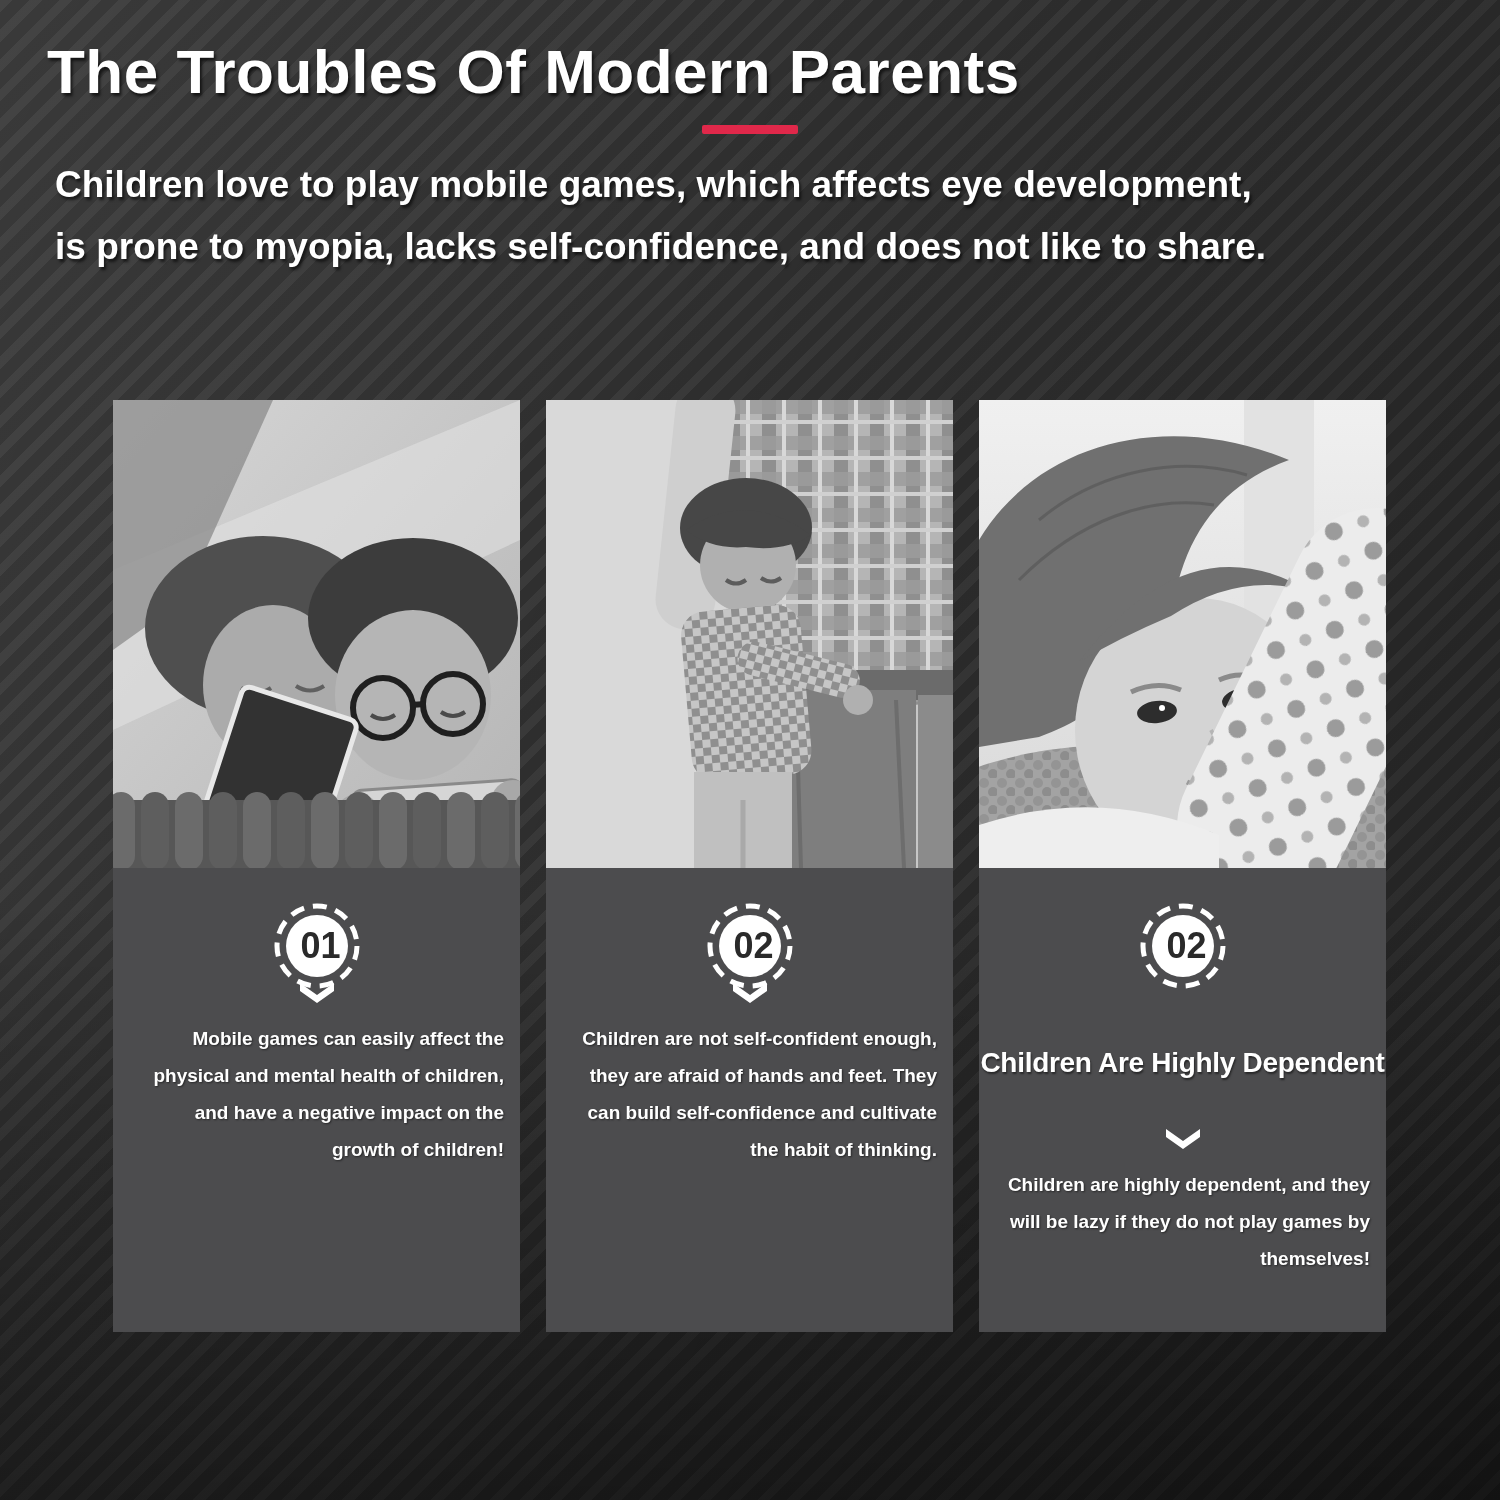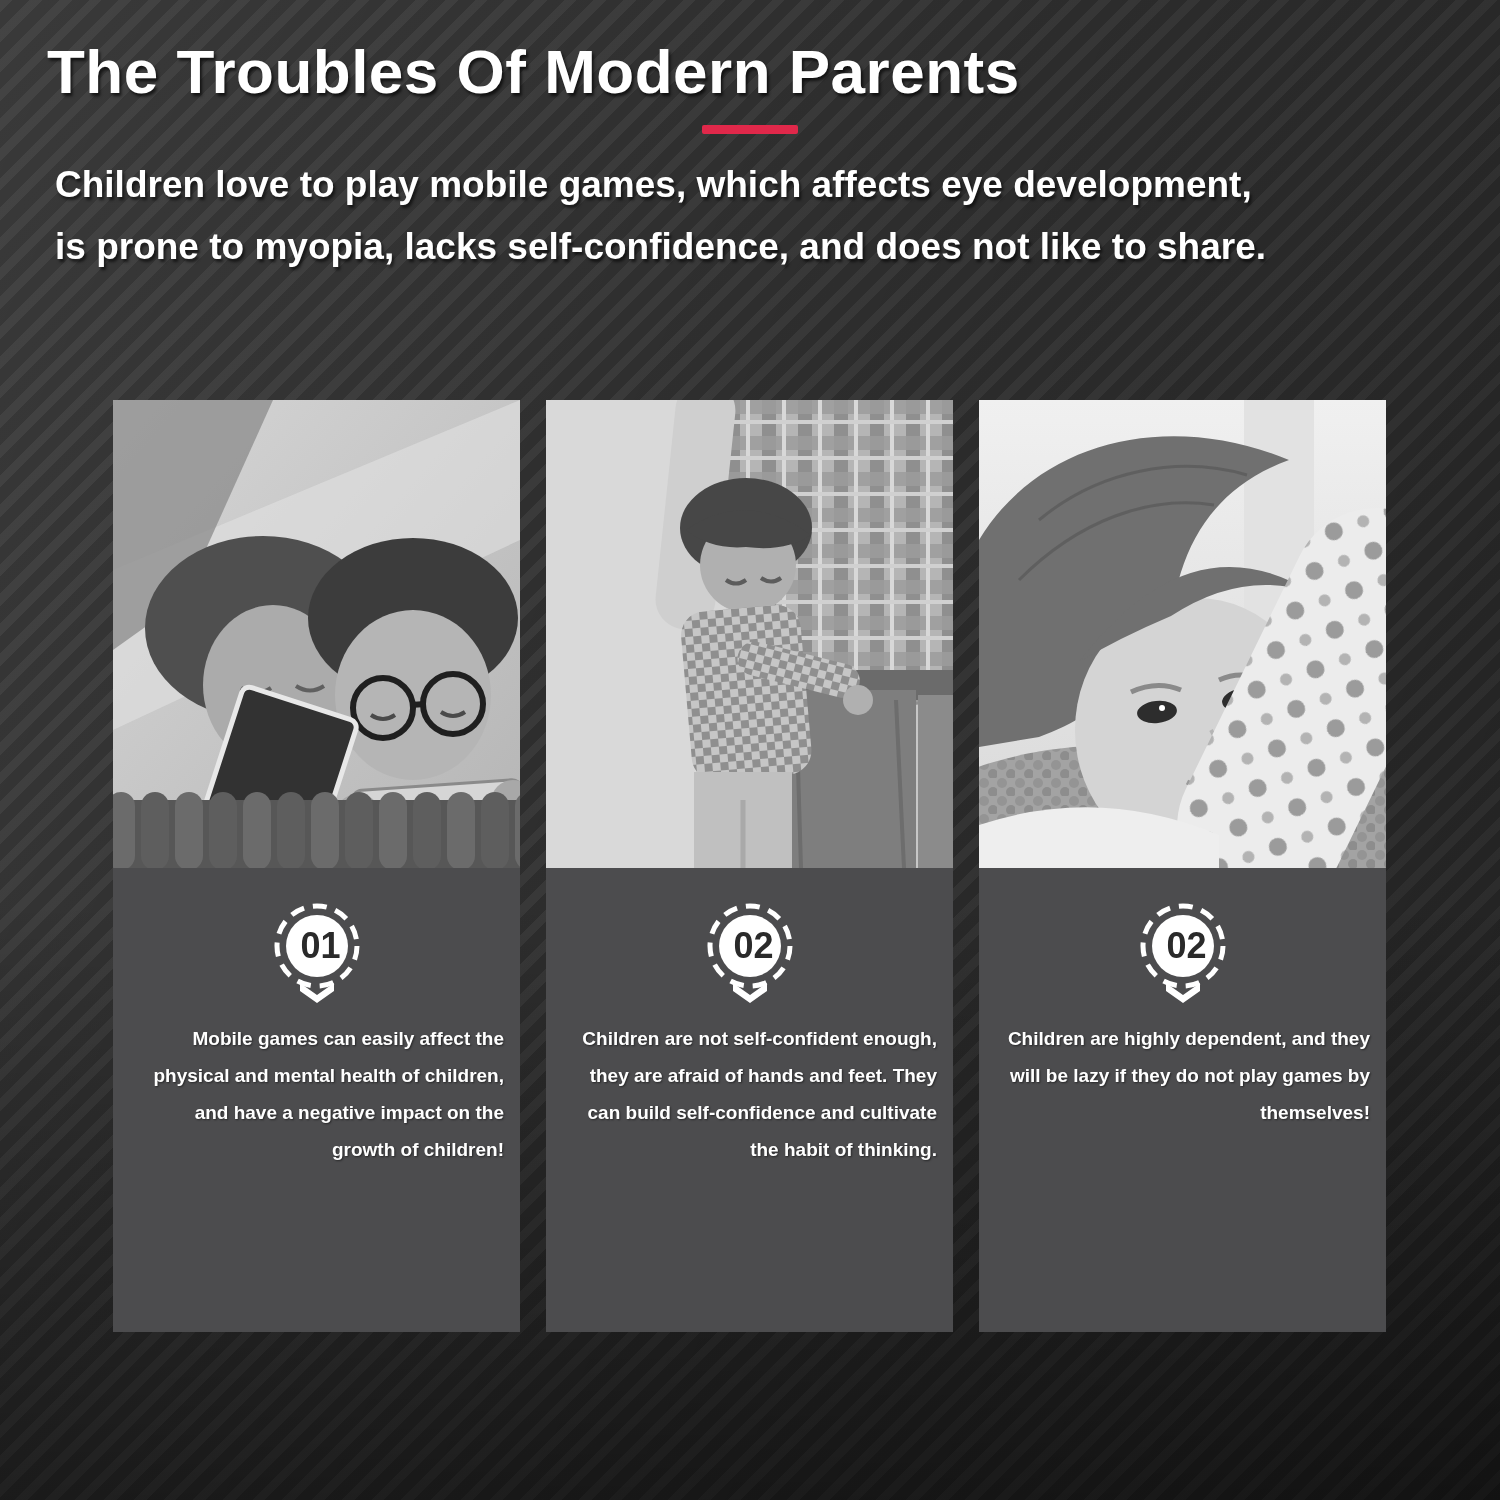--- a/index.html
+++ b/index.html
@@ -216,20 +216,23 @@
       </svg>
     </div>
     <div class="panel">
       <div class="badge">
         <svg width="88" height="88" viewBox="0 0 88 88">
           <circle cx="44" cy="44" r="40" fill="none" stroke="#ffffff" stroke-width="5" stroke-dasharray="14 9"></circle>
           <circle cx="44" cy="44" r="31" fill="#ffffff"></circle>
         </svg>
         <span class="badge-num">02</span>
       </div>
+      <div class="heading-wrap">
+        <div class="heading">Children Are Highly Dependent</div>
+      </div>
       <svg class="chevron" width="36" height="22" viewBox="0 0 36 22">
         <path d="M1 1 L18 13 L35 1 L35 9 L18 21 L1 9 Z" fill="#ffffff"></path>
       </svg>
       <div class="body-text">Children are highly dependent, and they will be lazy if they do not play games by themselves!</div>
     </div>
   </div>
 
 </div>
 
 </body></html>

